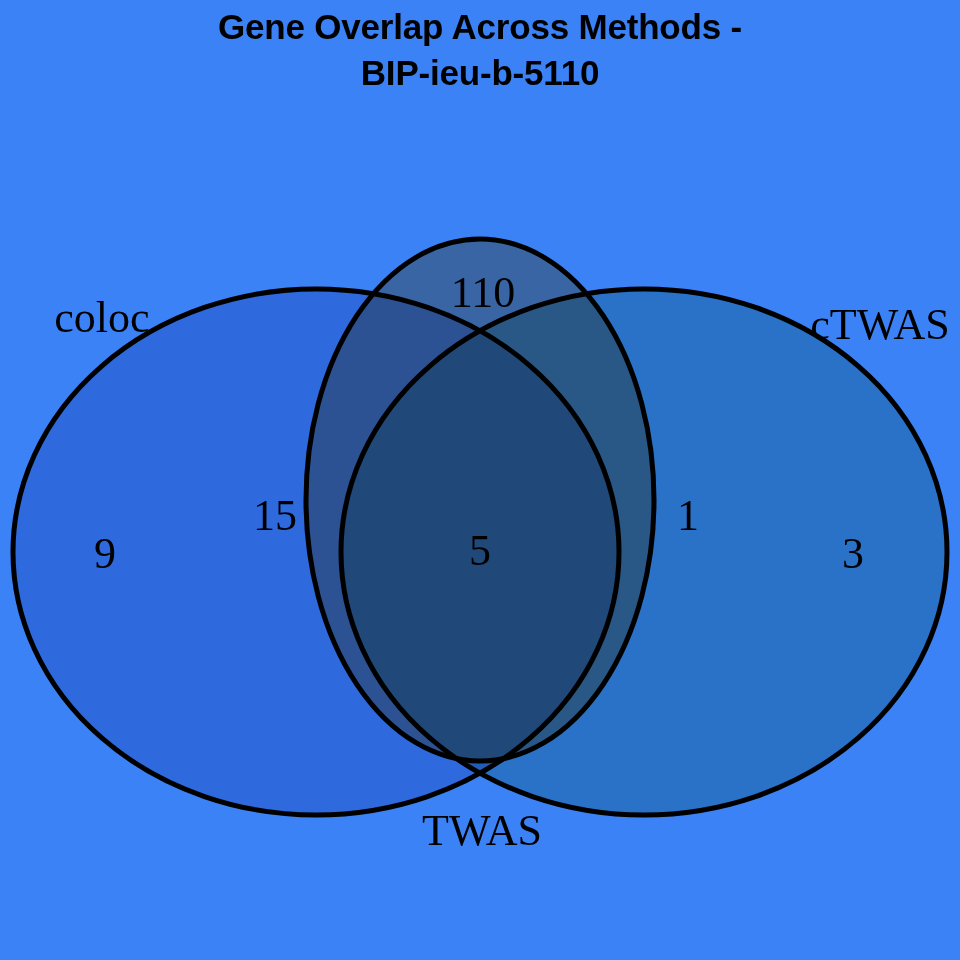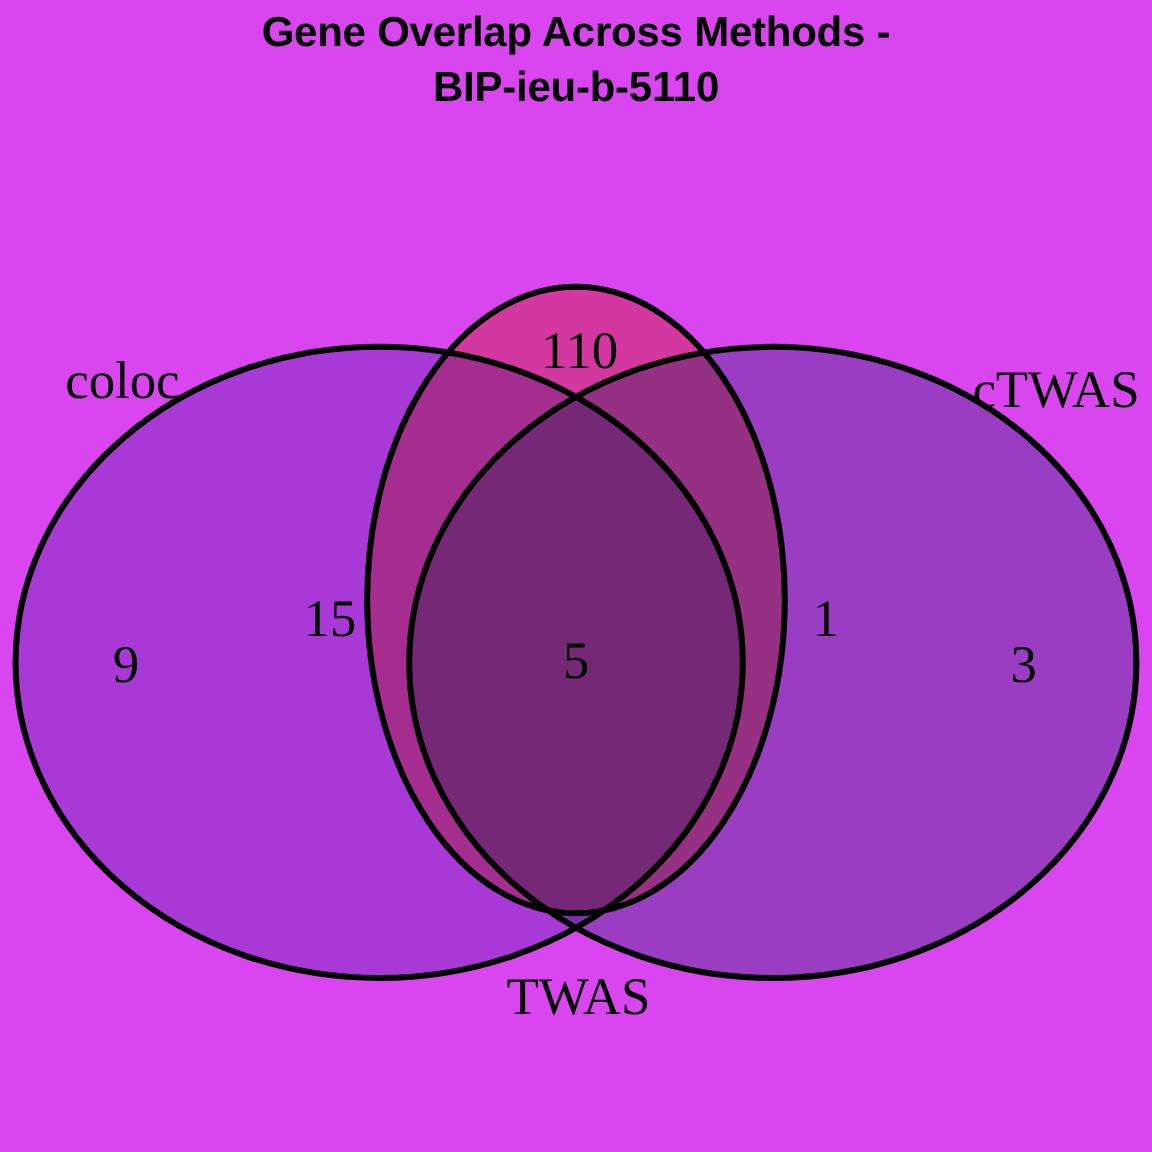--- a/index.html
+++ b/index.html
@@ -11,21 +11,21 @@
   body {
     width: 960px;
     height: 960px;
     font-family: "Liberation Serif", "DejaVu Serif", serif;
     overflow: hidden;
   }
   #stage {
     position: relative;
     width: 960px;
     height: 960px;
-    background: #d946ef;
+    background: #3b82f6;
   }
   #title {
     position: absolute;
     left: 0;
     top: 0;
     width: 960px;
     text-align: center;
     font-family: "Liberation Sans", "DejaVu Sans", sans-serif;
     font-weight: bold;
     font-size: 35px;

